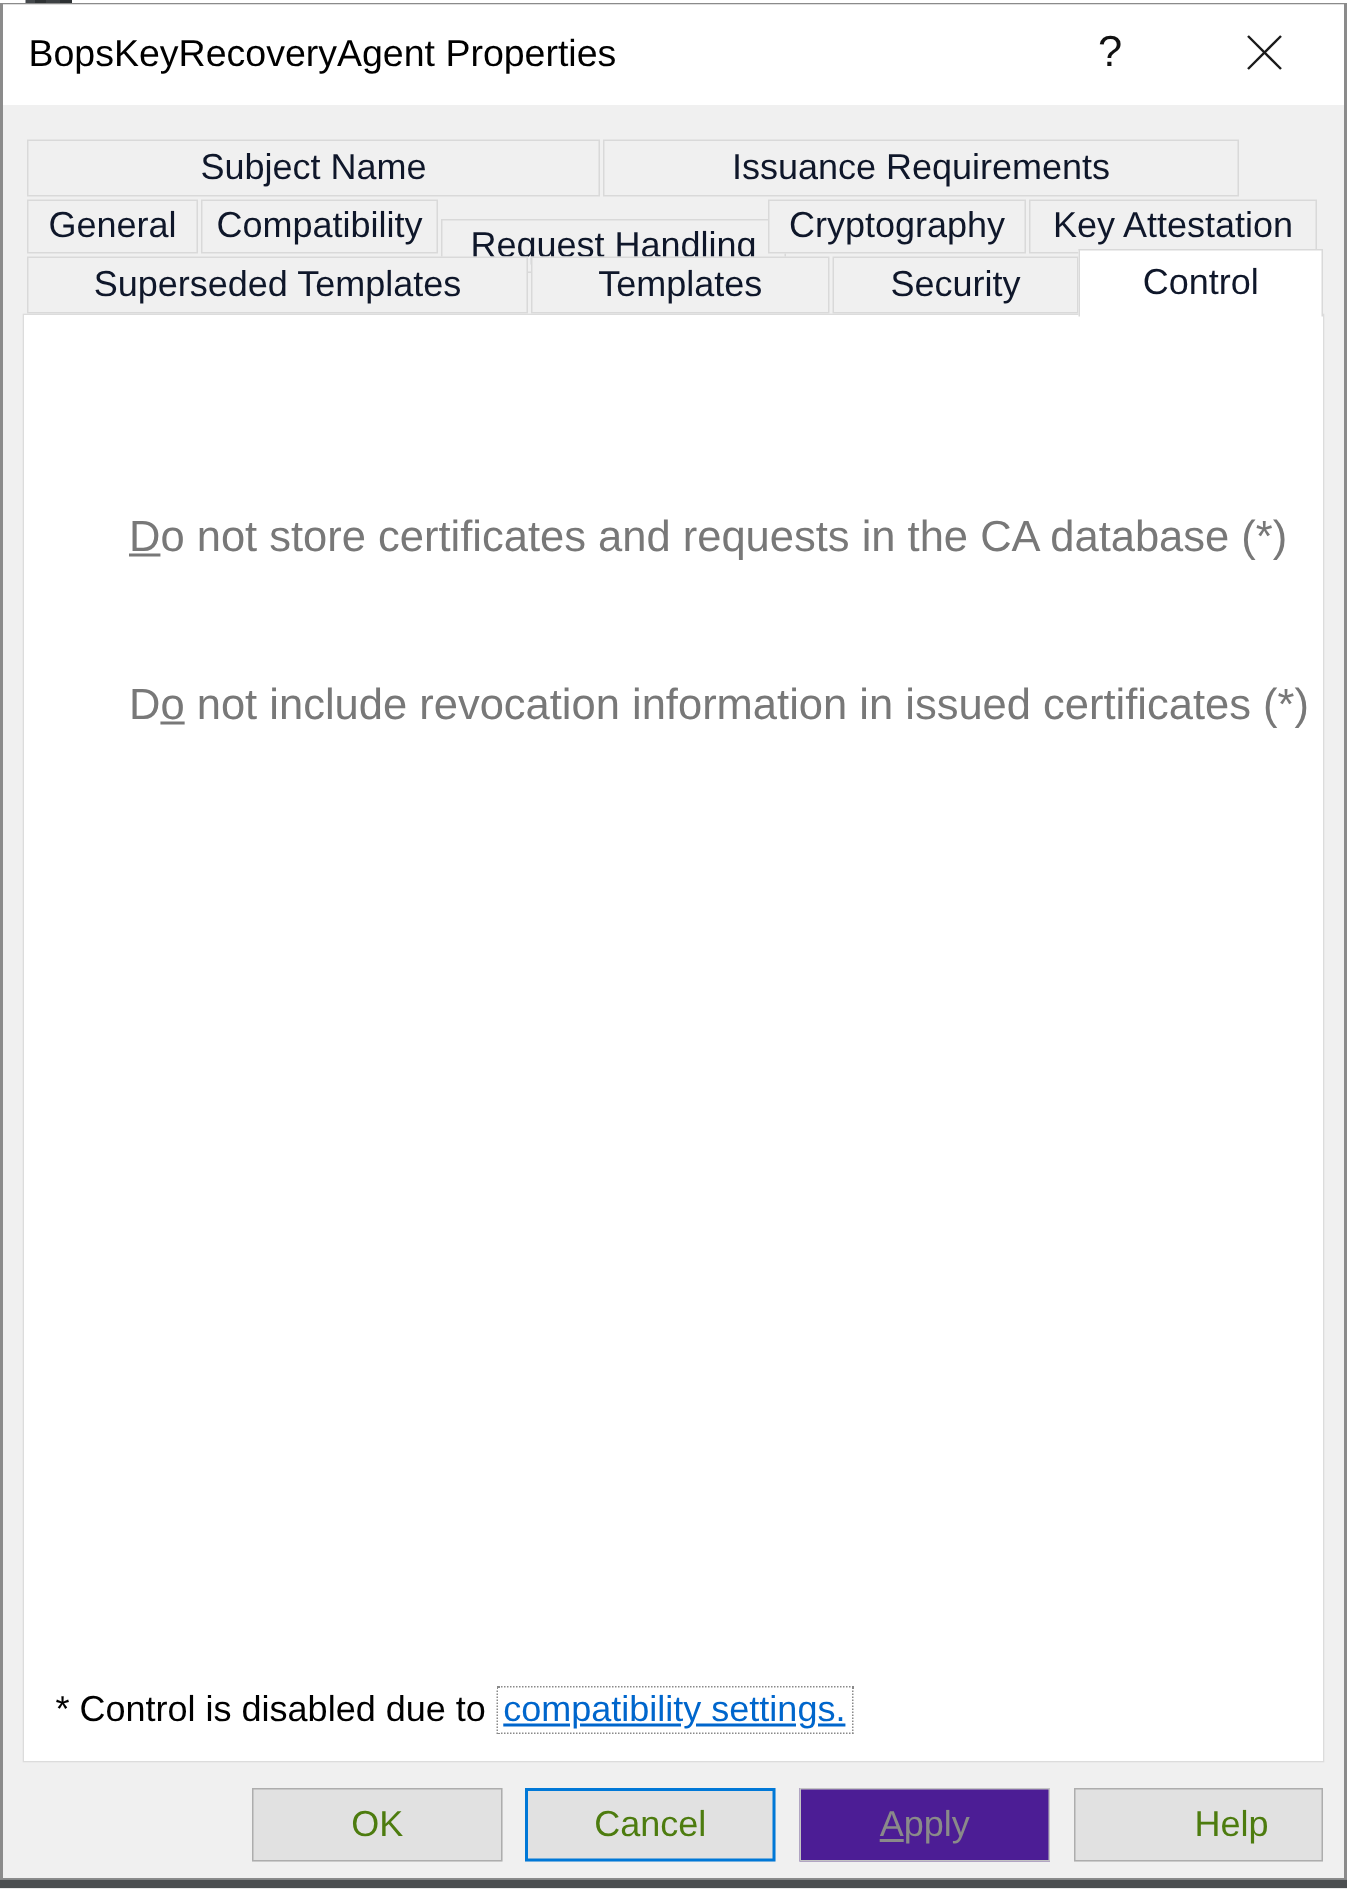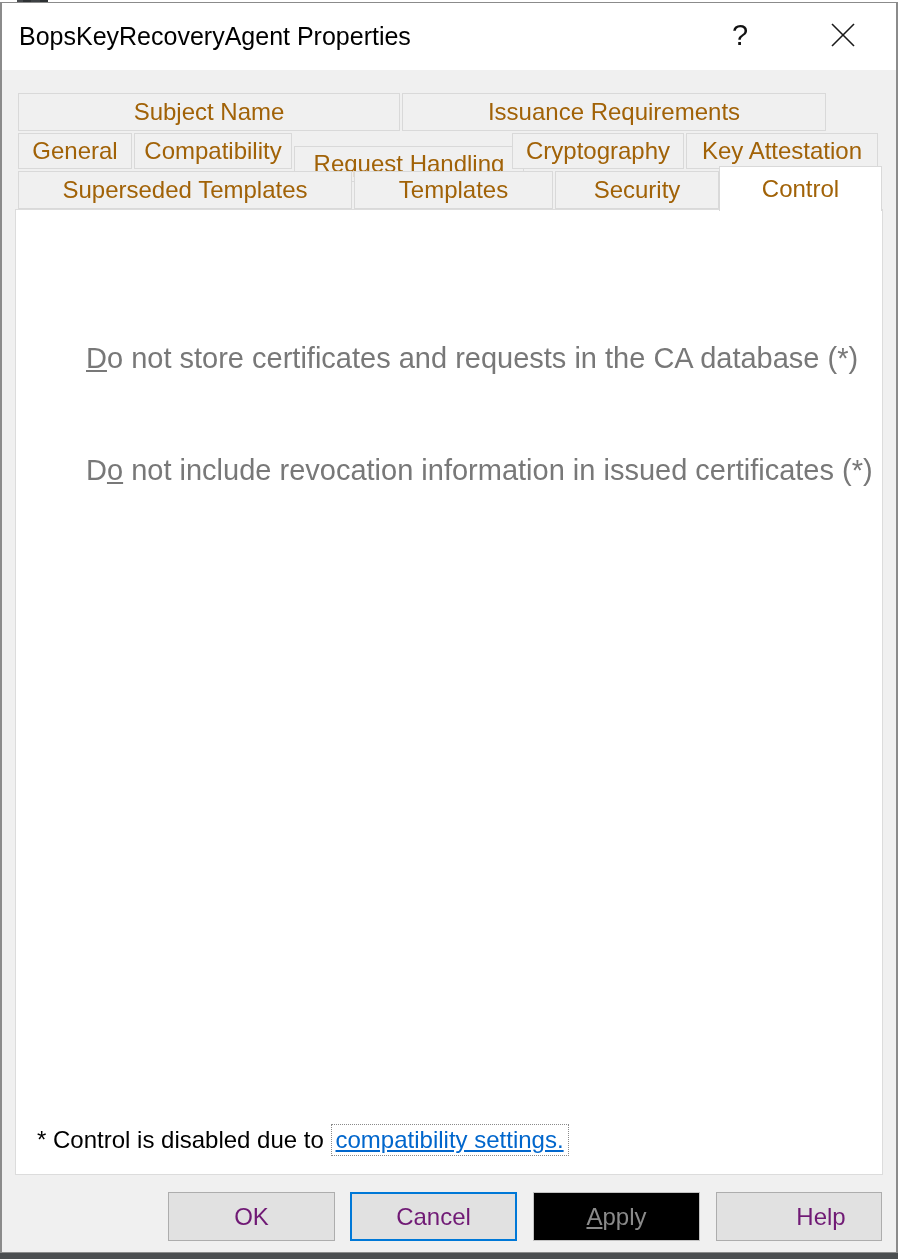--- a/index.html
+++ b/index.html
@@ -15,21 +15,21 @@
     border:1px solid #8b8b8b; border-left-width:2px; border-right-width:2px;
   }
   .titlebar { position:absolute; left:2px; top:3px; width:894px; height:67px; background:#ffffff; }
   .title-text { position:absolute; left:19px; top:22px; font-size:25px; color:#000000; white-space:nowrap; }
   .cap-btn { position:absolute; top:10px; height:50px; display:flex; align-items:center; justify-content:center; cursor:default; }
   .help-btn { left:708px; width:64px; font-size:29px; font-weight:400; color:#111; }
   .close-btn { left:806px; width:74px; }
 
   .tab {
     position:absolute; box-sizing:border-box; background:#f0f0f0;
-    border:1px solid #d9d9d9; color:#a16207; font-size:24px;
+    border:1px solid #d9d9d9; color:#0f172a; font-size:24px;
     display:flex; align-items:center; justify-content:center;
     white-space:nowrap; z-index:2; cursor:default;
   }
   .tab.sel { background:#ffffff; border-bottom:none; z-index:4; }
   .r1a { left:18px;  top:93px;  width:382px; height:38px; }
   .r1b { left:402px; top:93px;  width:424px; height:38px; }
   .r2a { left:18px;  top:133px; width:114px; height:36px; }
   .r2b { left:134px; top:133px; width:158px; height:36px; }
   .r2c { left:294px; top:146px; width:230px; height:36px; }
   .r2d { left:512px; top:133px; width:172px; height:36px; }
@@ -61,27 +61,27 @@
     position:absolute; left:37px; top:1124px; height:32px; line-height:32px;
     font-size:24px; color:#000000; white-space:nowrap; z-index:2;
   }
   .footnote-link {
     color:#0066cc; text-decoration:underline;
     border:1px dotted #8a8a8a; padding:1px 4px 2px 4px; cursor:pointer;
   }
 
   .btn {
     position:absolute; top:1192px; width:167px; height:49px; box-sizing:border-box;
-    background:#e1e1e1; border:1px solid #adadad; color:#701a75;
+    background:#e1e1e1; border:1px solid #adadad; color:#4d7c0f;
     font-size:24px; display:flex; align-items:center; justify-content:center;
     z-index:2; cursor:default; font-family:"Liberation Sans", sans-serif;
   }
   .btn-ok     { left:168px; }
   .btn-cancel { left:350px; border:2px solid #0078d7; }
-  .btn-apply  { left:533px; background:#000000; border:1px solid #c3c3c3; color:#8a8a8a; }
+  .btn-apply  { left:533px; background:#4c1d95; border:1px solid #c3c3c3; color:#8a8a8a; }
   .btn-help   { left:716px; width:166px;padding-left:44px; }
 
   .bottom-band { position:absolute; left:0; top:1253px; width:898px; height:6px; background:#4b4e50; z-index:3; }
 </style>
 </head>
 <body>
 
 <div class="screen">
 
   <div class="peek-bar"></div>

